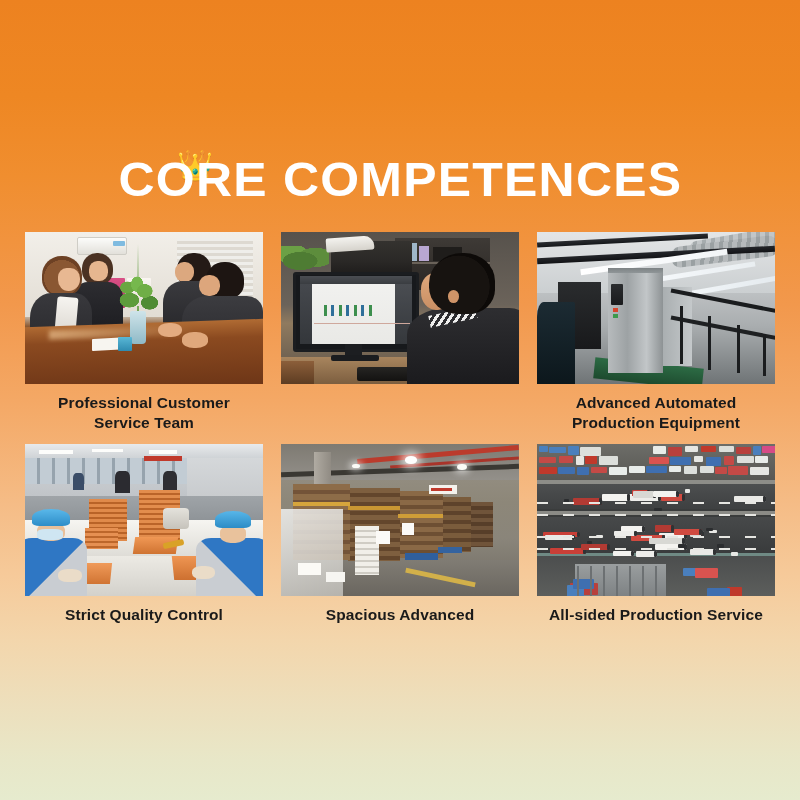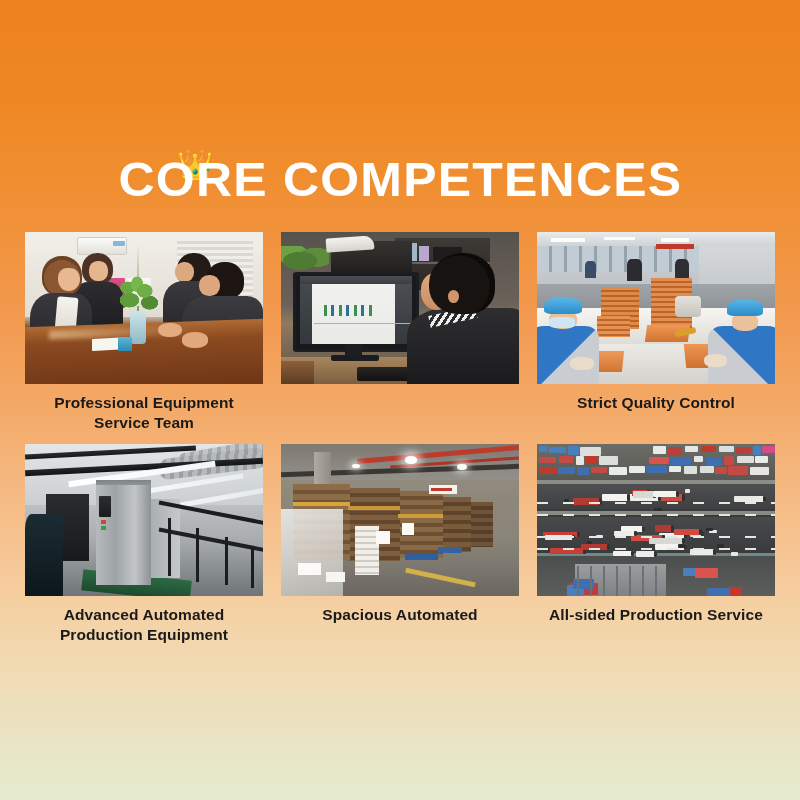--- a/index.html
+++ b/index.html
@@ -421,21 +421,21 @@
           <div class="ph plant"></div>
           <div class="ph table"></div>
           <div class="ph tabletop-gloss"></div>
           <div class="ph vase"></div>
           <div class="ph paper"></div>
           <div class="ph cup"></div>
           <div class="ph hand1"></div>
           <div class="ph hand2"></div>
         </div>
       </div>
-      <div class="caption">Professional Equipment
+      <div class="caption">Professional Customer
 Service Team</div>
     </div>
 
     <div class="cell">
       <div class="thumb">
         <div class="rnd">
           <div class="ph shelf"></div>
             <div class="ph shelfline"></div>
           <div class="ph book1"></div>
             <div class="ph book2"></div>
@@ -456,20 +456,52 @@
           <div class="ph base"></div>
           <div class="ph kb"></div>
           <div class="ph photoframe"></div>
           <div class="ph mbody"></div>
           <div class="ph mcollar"></div>
           <div class="ph mface"></div>
           <div class="ph mhead"></div>
           <div class="ph mear"></div>
         </div>
       </div>
+    </div>
+
+    <div class="cell">
+      <div class="thumb">
+        <div class="press">
+          <div class="ph ceil"></div>
+          <div class="ph duct2"></div>
+          <div class="ph duct"></div>
+          <div class="ph beam2"></div>
+          <div class="ph beam"></div>
+          <div class="ph light1"></div>
+          <div class="ph light2"></div>
+          <div class="ph light3"></div>
+          <div class="ph floor-g"></div>
+          <div class="ph mach3"></div>
+          <div class="ph mach2"></div>
+          <div class="ph mach-top"></div>
+          <div class="ph mach-main"></div>
+          <div class="ph panel"></div>
+          <div class="ph btn-r"></div>
+          <div class="ph btn-g"></div>
+          <div class="ph mach4"></div>
+          <div class="ph rail1"></div>
+          <div class="ph rail2"></div>
+          <div class="ph rpost1"></div>
+          <div class="ph rpost2"></div>
+          <div class="ph rpost3"></div>
+          <div class="ph rpost4"></div>
+        </div>
+      </div>
+      <div class="caption">Advanced Automated
+Production Equipment</div>
     </div>
 
     <div class="cell">
       <div class="thumb">
         <div class="qc">
           <div class="ph winwall"></div>
           <div class="ph wall-r"></div>
           <div class="ph ceil"></div>
           <div class="ph ceil-l1"></div>
             <div class="ph ceil-l2"></div>
@@ -498,52 +530,20 @@
             <div class="ph w2face"></div>
             <div class="ph w2cap"></div>
             <div class="ph w2hand"></div>
         </div>
       </div>
       <div class="caption">Strict Quality Control</div>
     </div>
 
     <div class="cell">
       <div class="thumb">
-        <div class="press">
-          <div class="ph ceil"></div>
-          <div class="ph duct2"></div>
-          <div class="ph duct"></div>
-          <div class="ph beam2"></div>
-          <div class="ph beam"></div>
-          <div class="ph light1"></div>
-          <div class="ph light2"></div>
-          <div class="ph light3"></div>
-          <div class="ph floor-g"></div>
-          <div class="ph mach3"></div>
-          <div class="ph mach2"></div>
-          <div class="ph mach-top"></div>
-          <div class="ph mach-main"></div>
-          <div class="ph panel"></div>
-          <div class="ph btn-r"></div>
-          <div class="ph btn-g"></div>
-          <div class="ph mach4"></div>
-          <div class="ph rail1"></div>
-          <div class="ph rail2"></div>
-          <div class="ph rpost1"></div>
-          <div class="ph rpost2"></div>
-          <div class="ph rpost3"></div>
-          <div class="ph rpost4"></div>
-        </div>
-      </div>
-      <div class="caption">Advanced Automated
-Production Equipment</div>
-    </div>
-
-    <div class="cell">
-      <div class="thumb">
         <div class="wh">
           <div class="ph ceil"></div>
           <div class="ph redbeam"></div>
           <div class="ph redbeam2"></div>
           <div class="ph dkbeam"></div>
           <div class="ph lamp3"></div>
             <div class="ph lamp1"></div>
             <div class="ph lamp2"></div>
           <div class="ph col"></div>
           <div class="ph floor"></div>
@@ -561,21 +561,21 @@
           <div class="ph whitestk"></div>
           <div class="ph wrap"></div>
           <div class="ph lbl1"></div>
             <div class="ph lbl2"></div>
             <div class="ph lbl3"></div>
             <div class="ph lbl4"></div>
           <div class="ph sign"></div>
             <div class="ph sign-r"></div>
         </div>
       </div>
-      <div class="caption">Spacious Automated</div>
+      <div class="caption">Spacious Advanced</div>
     </div>
 
     <div class="cell">
       <div class="thumb">
         <div class="aer" id="aerial-scene">
           <div class="ph groundtop"></div>
           <div class="ph median1"></div>
           <div class="ph road1"></div>
           <div class="ph median2"></div>
           <div class="ph road2"></div>

